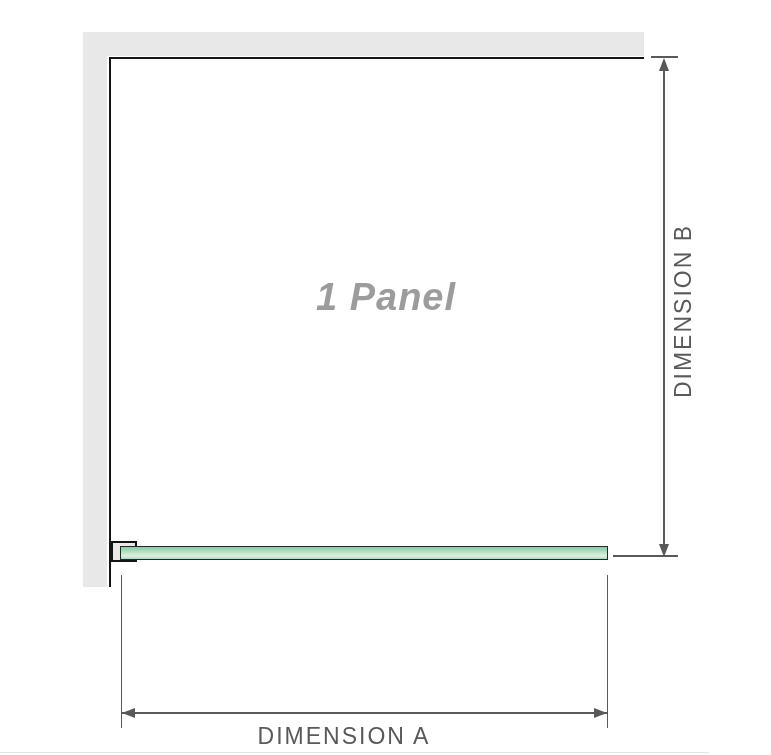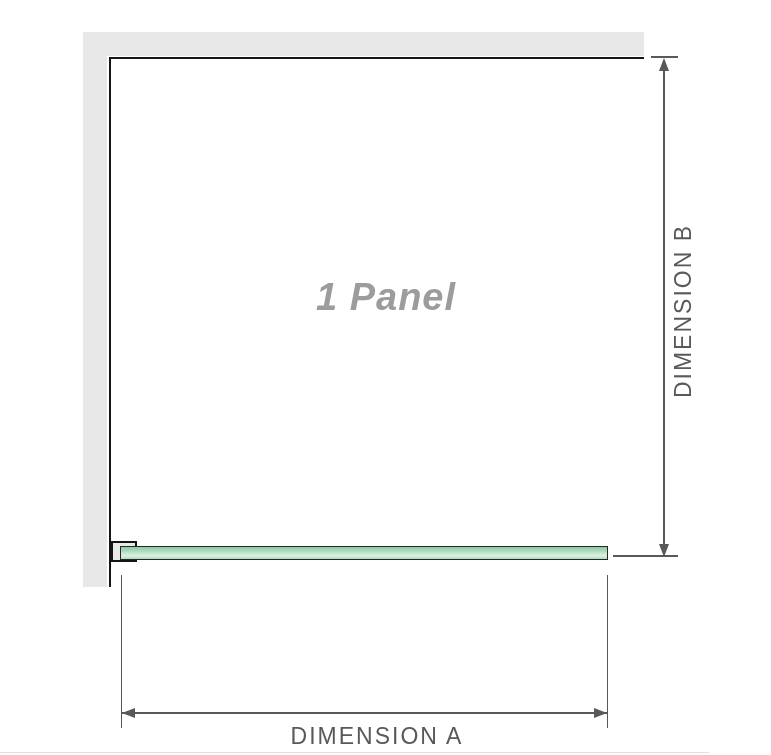--- a/index.html
+++ b/index.html
@@ -103,21 +103,21 @@
 
   
   .dim-label {
     color: #58595b;
     font-size: 23px;
     font-weight: 400;
     letter-spacing: 2px;
     white-space: nowrap;
   }
   .dima-label {
-    left: 377px; top: 736px;
+    left: 344px; top: 736px;
     transform: translate(-50%, -50%);
   }
   .dimb-label {
     left: 683px; top: 311px;
     transform: translate(-50%, -50%) rotate(-90deg);
   }
 
   
   .bottom-strip {
     left: 0; top: 751.5px; width: 771px; height: 1.8px;

